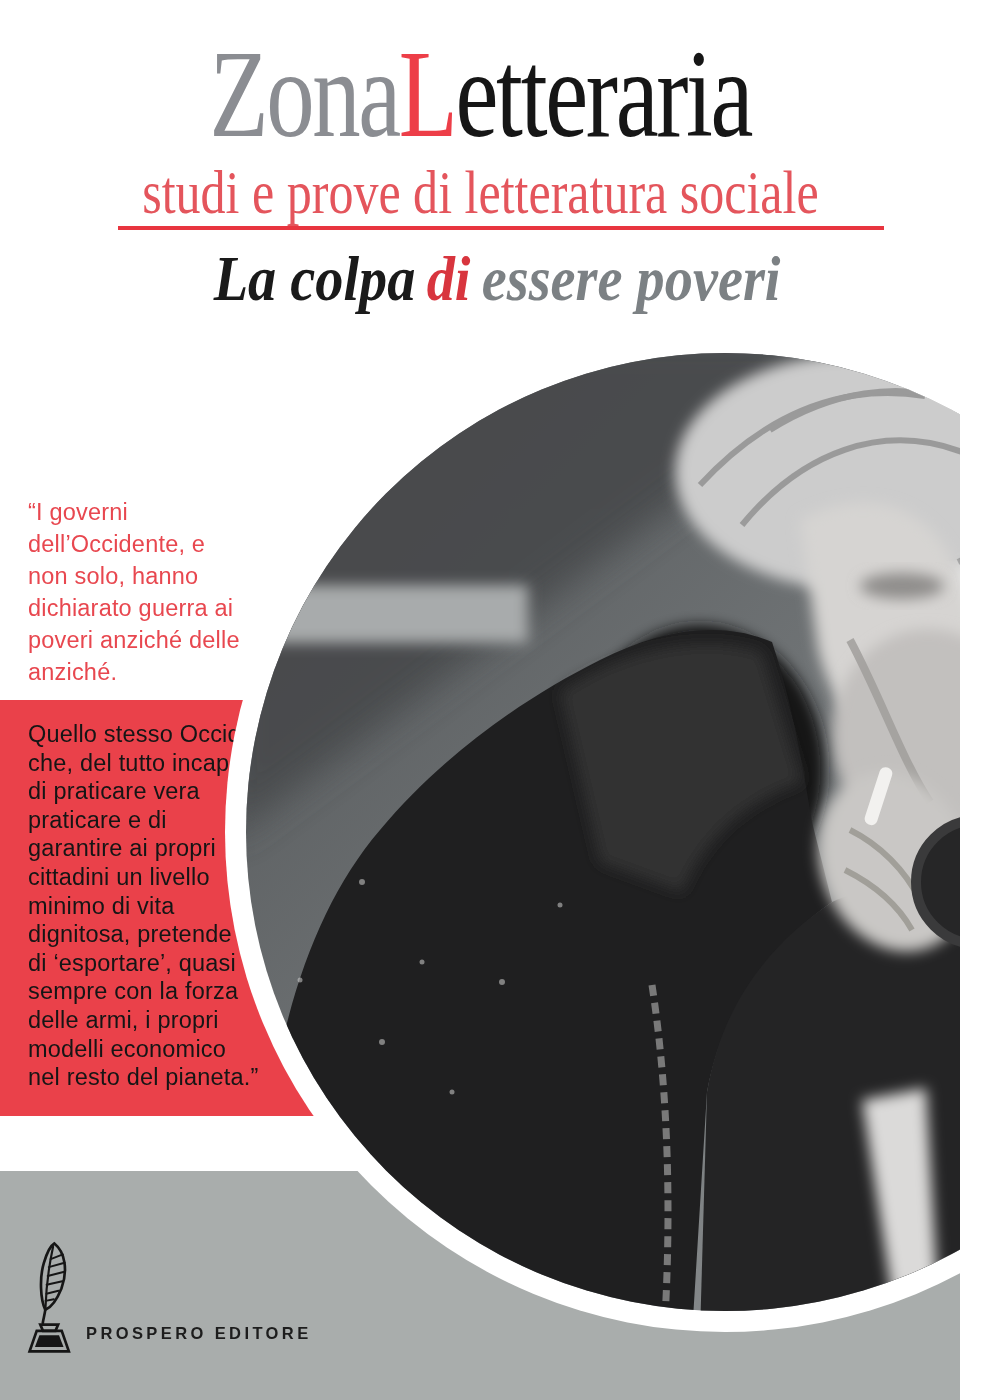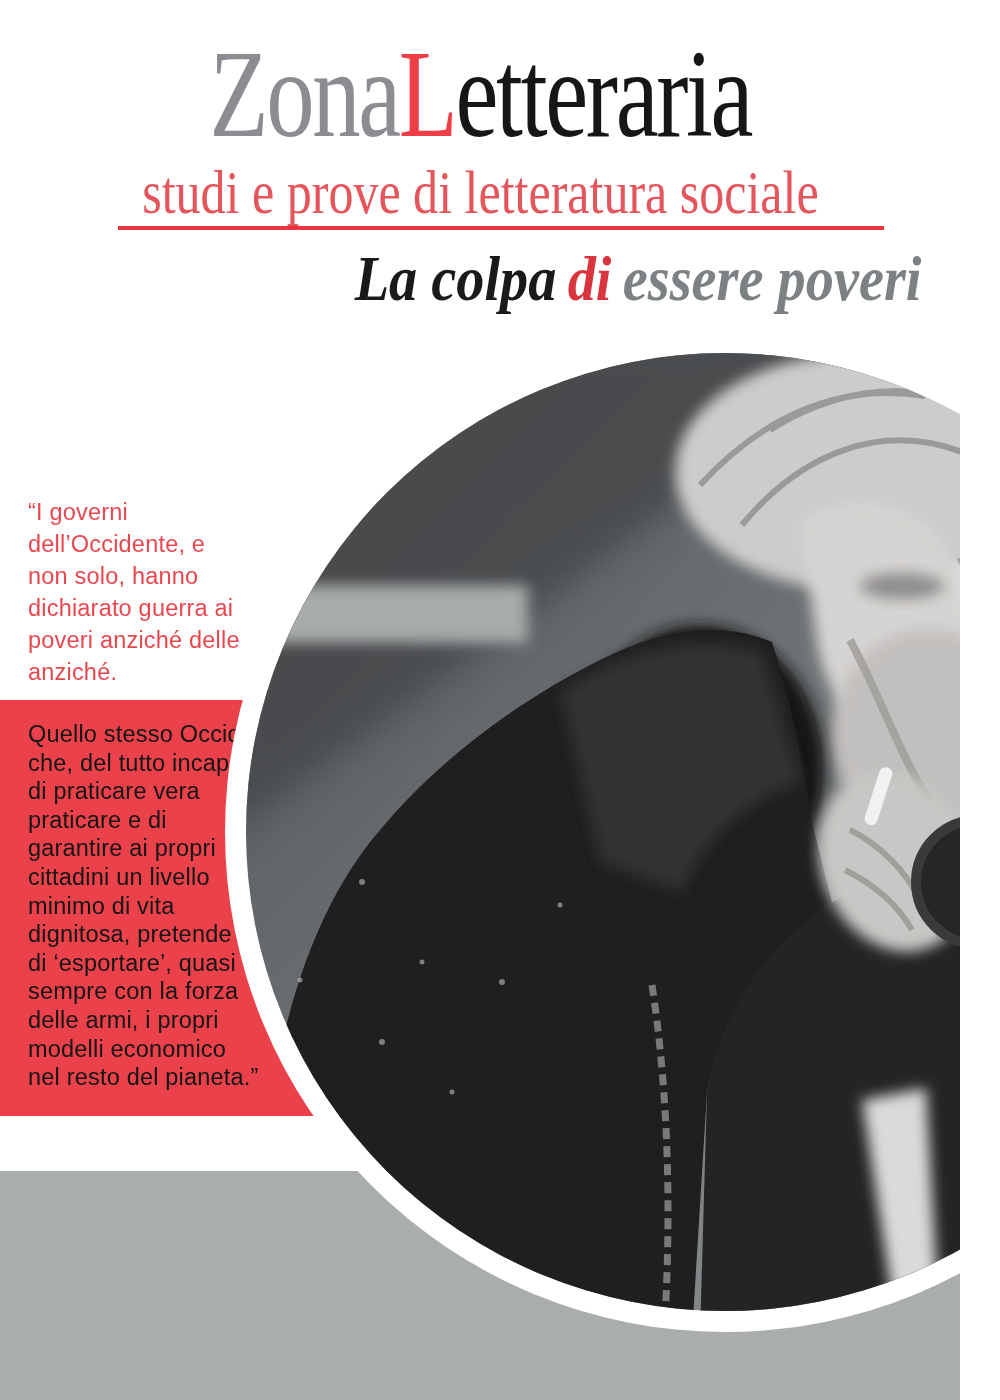--- a/index.html
+++ b/index.html
@@ -14,23 +14,23 @@
   .mast-zona{color:#8b8d92;}
   .mast-l{color:#ed3e48;}
   .mast-rest{color:#161616;}
 
   .subtitle{position:absolute;top:158px;left:0;width:100%;text-align:center;
             font-family:"Liberation Serif", serif;font-size:61px;color:#e4555c;white-space:nowrap;}
   .subtitle .inner{display:inline-block;transform:scaleX(.82);transform-origin:center;}
 
   .rule{position:absolute;left:118px;top:226px;width:766px;height:4px;background:#e8353f;}
 
-  .cover-title{position:absolute;top:242px;left:0;width:100%;text-align:right;
+  .cover-title{position:absolute;top:242px;left:0;width:100%;text-align:center;
                font-family:"Liberation Serif", serif;font-style:italic;font-weight:bold;
-               font-size:64px;white-space:nowrap;}
+               font-size:64px;white-space:nowrap;padding-left:17px;}
   .cover-title .inner{display:inline-block;transform:scaleX(.88);transform-origin:center;}
   .t-black{color:#1a1a1a;}
   .t-red{color:#d8353e;margin:0 .2em;}
   .t-gray{color:#7c8184;}
 
   
   .pull-quote{position:absolute;left:28px;top:496px;color:#e8474f;
               font-size:23.5px;line-height:32px;font-weight:normal;letter-spacing:.2px;}
   .pull-quote span{display:block;}
 
@@ -189,14 +189,37 @@
         <path d="M845,870 C875,885 898,905 912,930"></path>
       </g>
 
       <rect x="872" y="766" width="13" height="60" rx="6" fill="#f2f1ef" transform="rotate(18 878 796)"></rect>
 
       <circle cx="978" cy="882" r="62" fill="#262627"></circle>
       <circle cx="978" cy="882" r="62" fill="none" stroke="#3a3a3b" stroke-width="10"></circle>
     </g>
   </svg>
 
+  <div class="publisher">
+    <svg width="50" height="118" viewBox="0 0 56 130">
+      <g fill="none" stroke="#161616" stroke-width="3" stroke-linecap="round">
+        <g transform="rotate(7 28 45)">
+          <path d="M27,6 C40,14 46,34 41,55 C37,70 31,78 26,81 C19,70 15,46 18,29 C20,17 23,9 27,6 Z"></path>
+          <path d="M26,10 C24,32 24,58 26,80" stroke-width="2.4"></path>
+          <g stroke-width="2.2">
+            <path d="M25,24 L38,17"></path>
+              <path d="M24,33 L41,26"></path>
+              <path d="M24,43 L42,36"></path>
+            <path d="M24,53 L41,47"></path>
+              <path d="M25,63 L38,58"></path>
+              <path d="M25,71 L34,68"></path>
+          </g>
+          <path d="M26,80 C26,87 25,91 25,96"></path>
+        </g>
+        <path d="M16,97 L36,97 L33,104 L19,104 Z"></path>
+        <path d="M12,104 L40,104 L48,127 L4,127 Z"></path>
+      </g>
+      <path d="M15,109 L37,109 L42,122 L10,122 Z" fill="#161616"></path>
+    </svg>
+    <p class="publisher-name">PROSPERO EDITORE</p>
+  </div>
 
 </div>
 
 </body></html>

